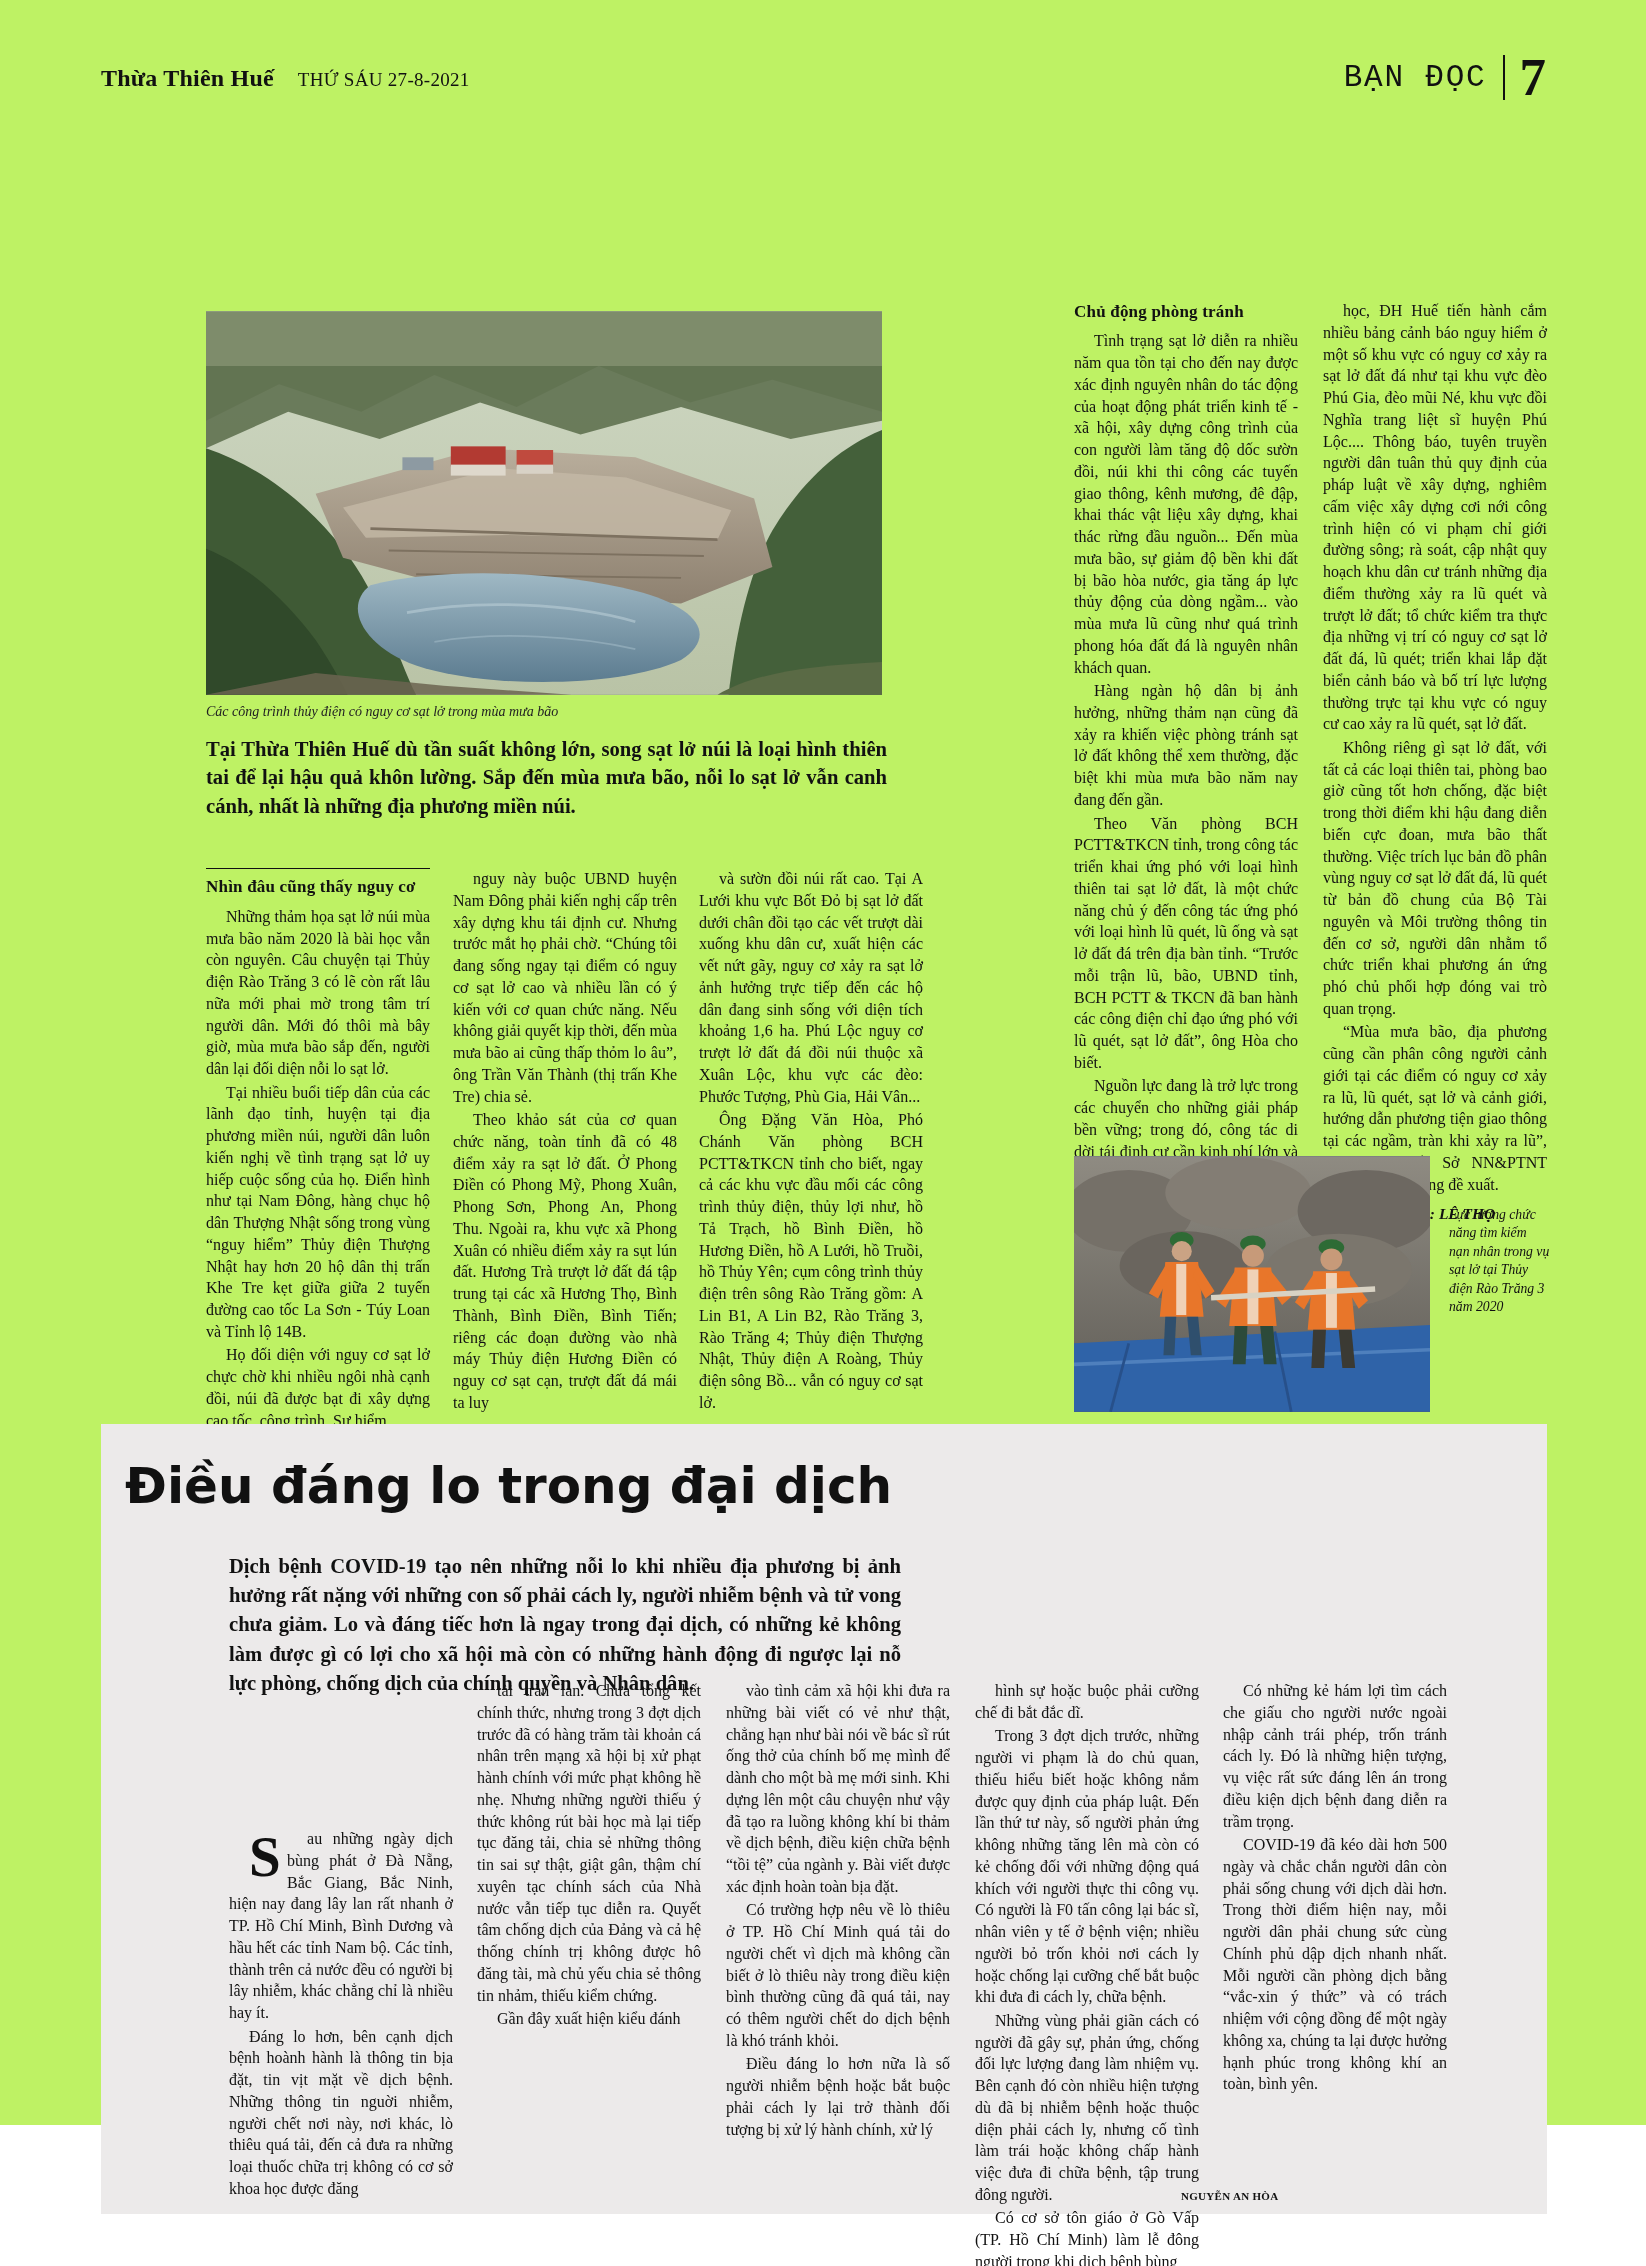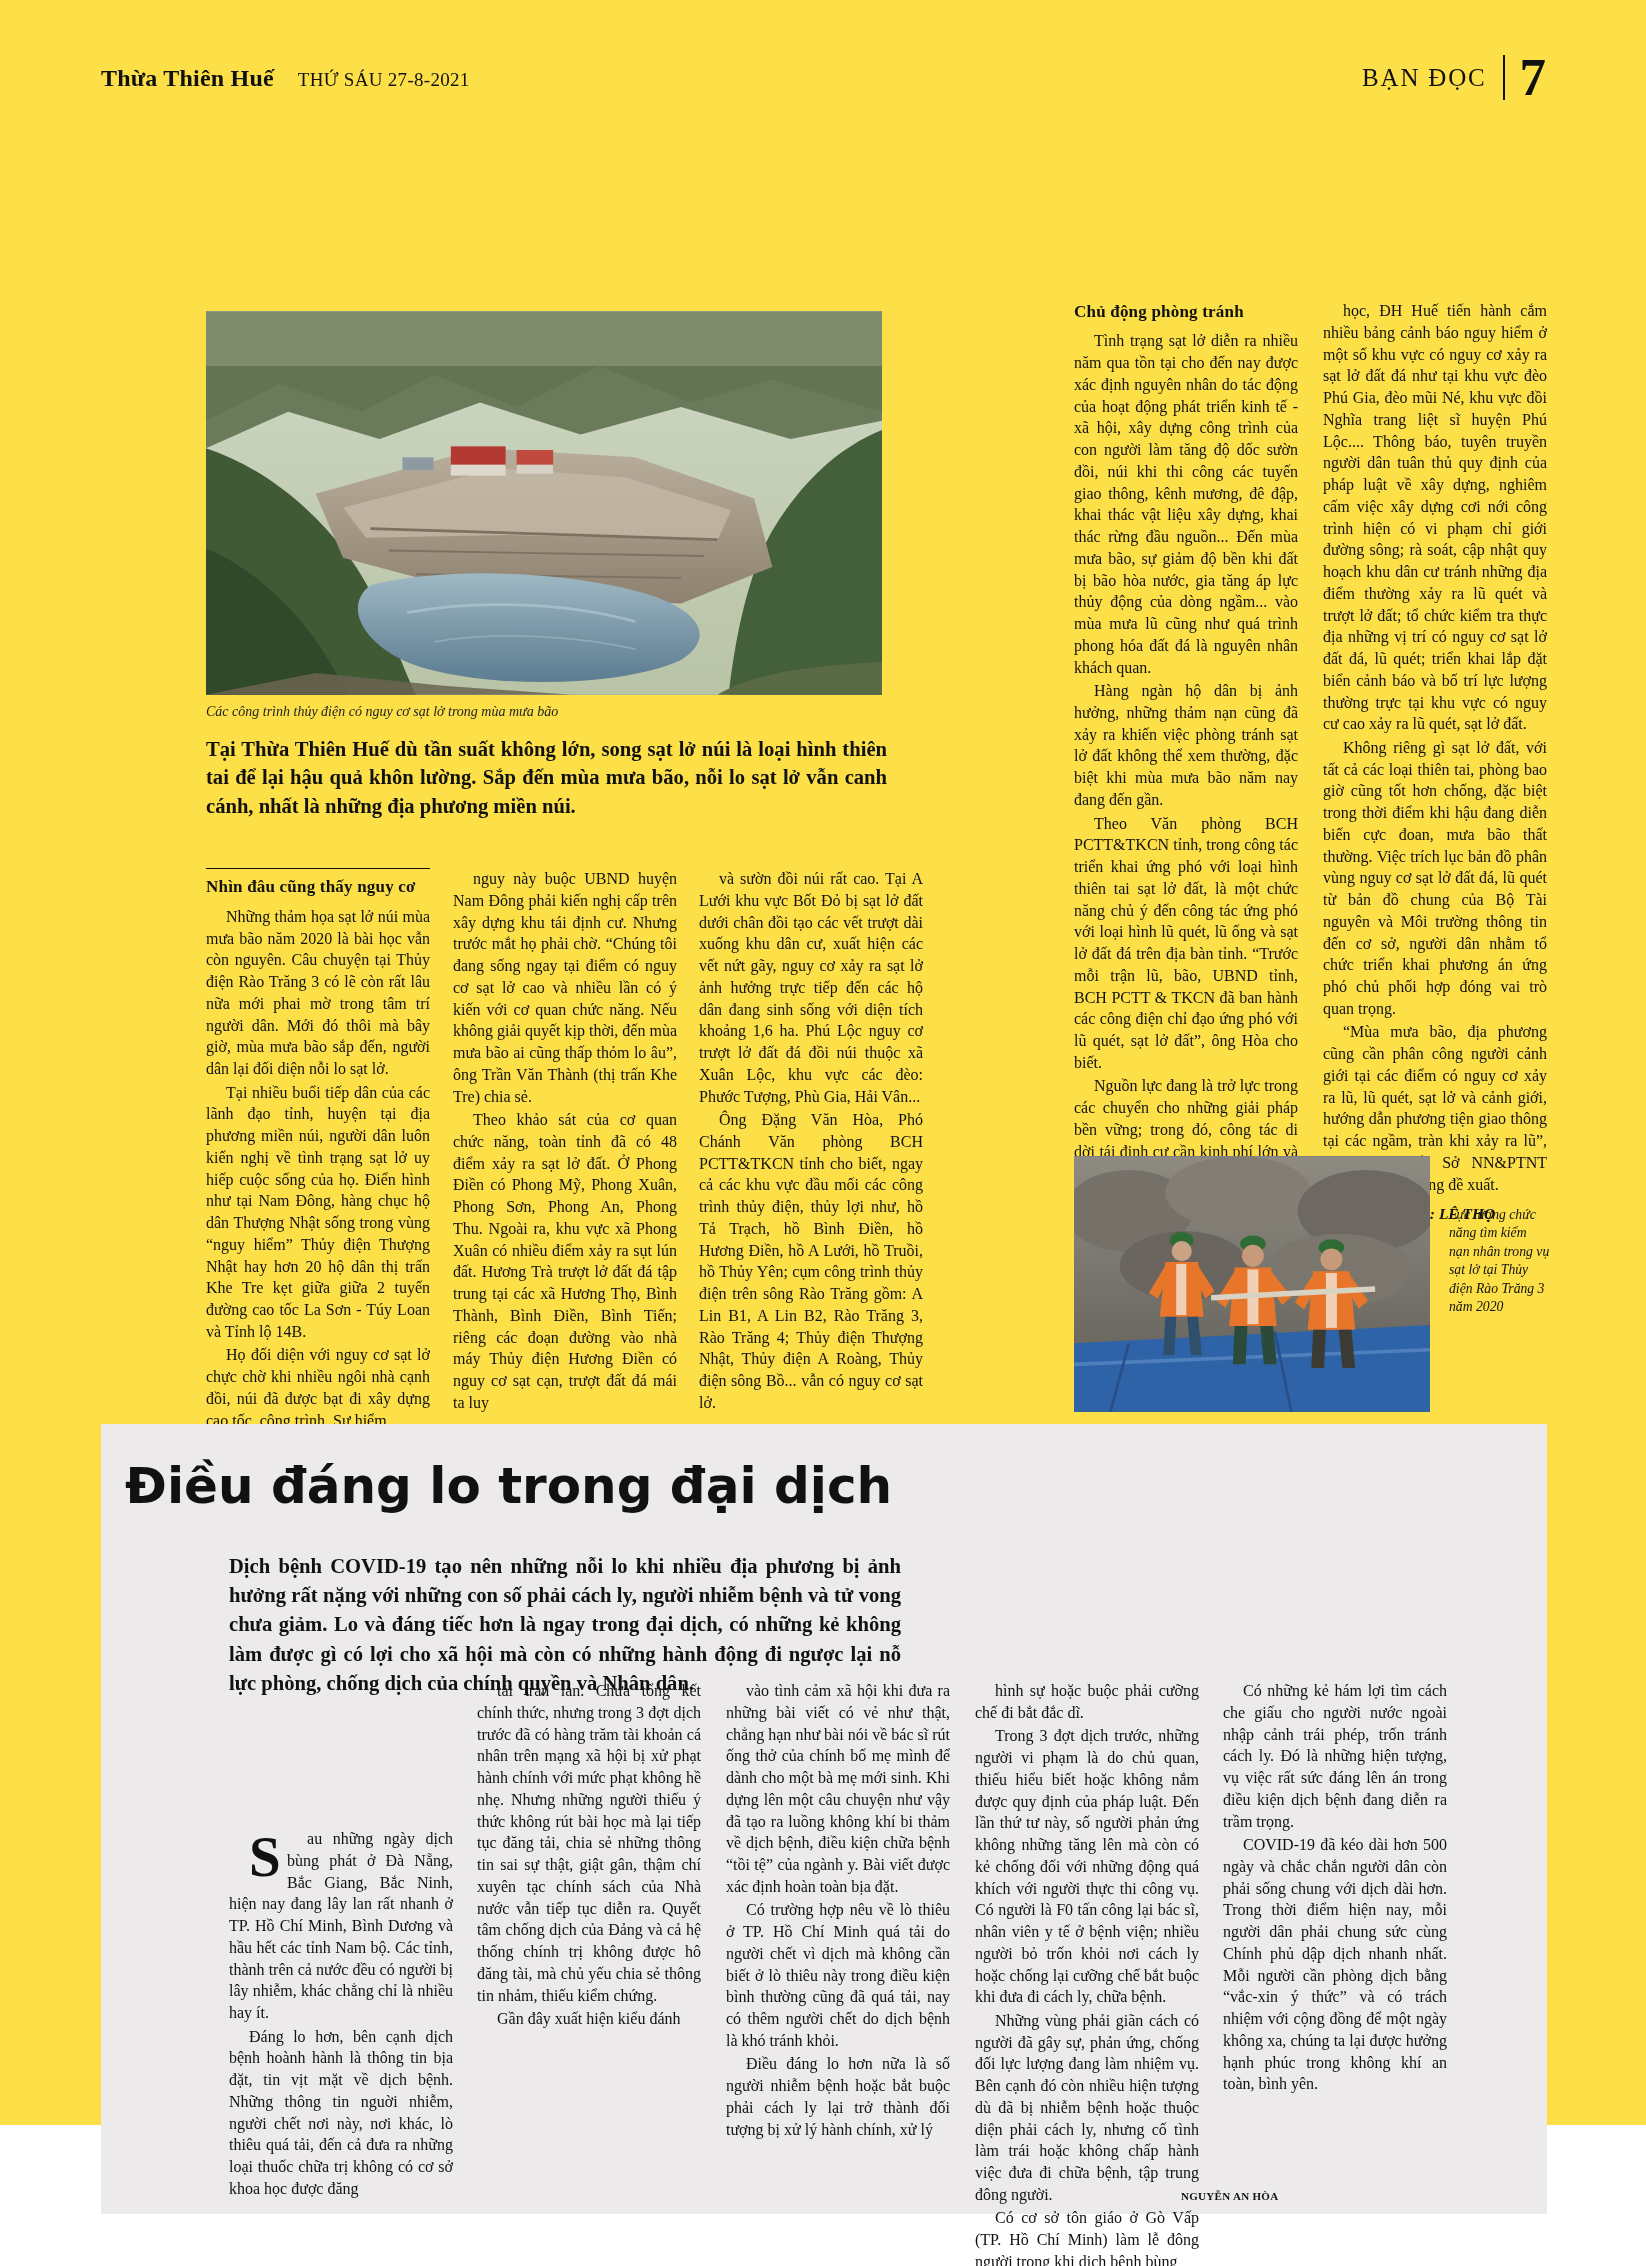--- a/index.html
+++ b/index.html
@@ -13,21 +13,21 @@
     font-family: "Liberation Serif", serif;
     color: #111;
     position: relative;
   }
   .page {
     position: relative;
     width: 1647px;
     height: 2125px;
     box-sizing: border-box;
     padding: 0;
-    background: #fde047;
+    background: #bef264;
   }
 
   
   .masthead {
     position: absolute;
     top: 55px;
     left: 101px;
     right: 101px;
     height: 55px;
     display: flex;
@@ -49,22 +49,22 @@
     font-family: "Liberation Serif", serif;
     font-size: 19px;
     letter-spacing: 0.3px;
   }
   .masthead-right {
     display: flex;
     align-items: center;
     gap: 16.4px;
   }
   .section-name {
-    font-family: Liberation Serif, serif;
-    font-size: 25px;
+    font-family: Liberation Mono, monospace;
+    font-size: 31px;
     letter-spacing: 1.8px;
     font-weight: normal;
   }
   .page-number {
     font-family: "Liberation Serif", serif;
     font-size: 53px;
     font-weight: bold;
     line-height: 0.85;
     border-left: 2.7px solid #111;
     padding-left: 14.6px;

